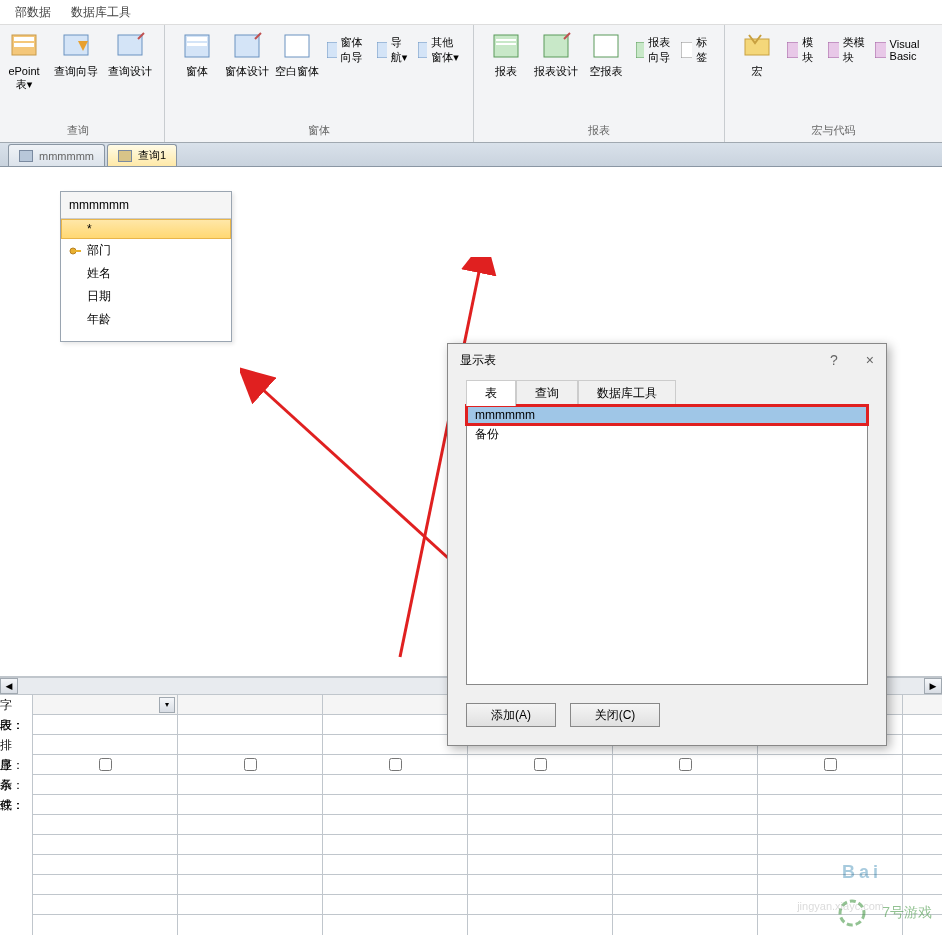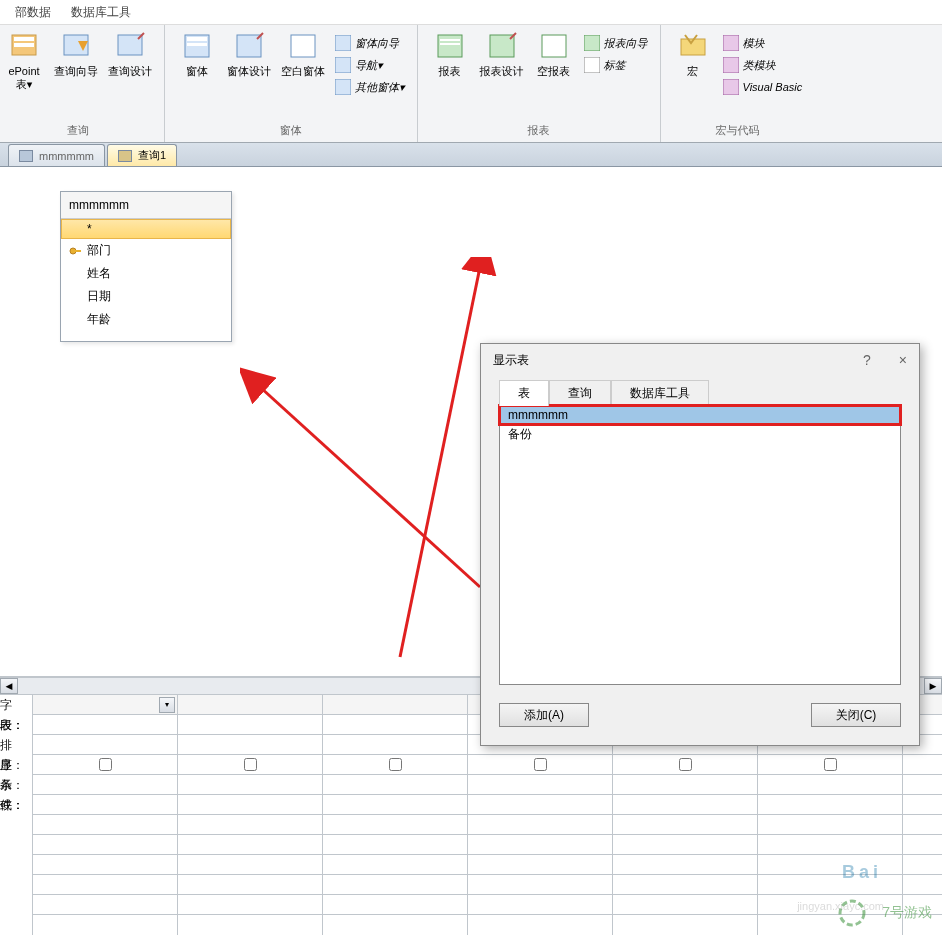--- a/index.html
+++ b/index.html
@@ -10,21 +10,21 @@
 
 .ribbon { height: 118px; background: #f3f4f6; border-bottom: 1px solid #a0a8b0; display: flex; }
 .ribbon-group { border-right: 1px solid #c8ccd0; padding: 4px 8px 2px 8px; display: flex; flex-direction: column; justify-content: space-between; }
 .ribbon-group-content { display: flex; align-items: flex-start; gap: 2px; flex: 1; }
 .ribbon-group-label { text-align: center; font-size: 11px; color: #666; padding: 2px 0; }
 .big-btn { display: flex; flex-direction: column; align-items: center; gap: 2px; padding: 2px 4px; min-width: 48px; }
 .big-btn .icon-box { width: 32px; height: 32px; }
 .big-btn .lbl { font-size: 11px; text-align: center; line-height: 1.2; white-space: nowrap; }
 .small-btn { display: flex; align-items: center; gap: 4px; padding: 2px 4px; font-size: 11px; }
 .small-btn .sm-icon { width: 16px; height: 16px; }
-.vsplit { display: flex; flex-direction: column; gap: 2px; padding-top: 4px; font-style: italic; }
+.vsplit { display: flex; flex-direction: row; gap: 2px; padding-top: 4px; }
 
 .tab-bar { height: 24px; background: linear-gradient(#d9e1ea,#c9d3de); border-bottom: 1px solid #8a96a3; display: flex; align-items: flex-end; padding-left: 8px; }
 .doc-tab { height: 22px; border: 1px solid #8a96a3; border-bottom: none; padding: 2px 10px; display: flex; align-items: center; gap: 6px; background: linear-gradient(#f0f3f7,#dce3eb); border-radius: 3px 3px 0 0; margin-right: 2px; font-size: 11px; }
 .doc-tab.active { background: linear-gradient(#fffbe6,#ffe9a8); }
 .doc-tab.inactive { color: #666; }
 .doc-tab .tab-icon { width: 14px; height: 12px; background: #b8c7d9; border: 1px solid #7a8aa0; }
 
 .design-area { position: relative; height: 510px; background: #fff; border-bottom: 1px solid #c0c6cc; }
 .table-box { position: absolute; left: 60px; top: 24px; width: 172px; background: #fff; border: 1px solid #9aa5b1; box-shadow: 2px 2px 4px rgba(0,0,0,0.1); }
 .table-box-header { padding: 6px 8px; background: #f5f5f5; border-bottom: 1px solid #ccc; font-size: 12px; }
@@ -42,31 +42,31 @@
 .grid-labels { width: 60px; background: #fff; text-align: left; padding-right: 8px; font-size: 12px; border-right: 1px solid #c0c6cc; }
 .grid-labels div { height: 20px; line-height: 20px; }
 .grid-cols { flex: 1; display: flex; }
 .grid-col { border-right: 1px solid #c0c6cc; width: 145px; }
 .grid-col div { height: 20px; border-bottom: 1px solid #c0c6cc; display: flex; align-items: center; justify-content: center; }
 .grid-col div:first-child { background: #f5f5f5; }
 .grid-col .field-cell { position: relative; }
 .grid-col .field-cell .dd { position: absolute; right: 2px; width: 16px; height: 16px; border: 1px solid #a0a8b0; background: linear-gradient(#f5f7fa,#d8dde4); font-size: 8px; display: flex; align-items: center; justify-content: center; }
 .grid-col .check-row input { width: 13px; height: 13px; }
 
-.dialog { position: absolute; left: 480px; top: 343px; width: 440px; background: #f0f0f0; border: 1px solid #888; box-shadow: 3px 3px 10px rgba(0,0,0,0.3); }
+.dialog { position: absolute; left: 447px; top: 343px; width: 440px; background: #f0f0f0; border: 1px solid #888; box-shadow: 3px 3px 10px rgba(0,0,0,0.3); }
 .dialog-titlebar { height: 32px; display: flex; align-items: center; justify-content: space-between; padding: 0 12px; font-size: 12px; }
 .dialog-titlebar .dlg-btns { display: flex; gap: 28px; color: #666; font-size: 14px; }
 .dialog-tabs { display: flex; padding: 0 18px; margin-top: 4px; }
 .dialog-tab { padding: 4px 18px; border: 1px solid #ccc; border-bottom: none; font-size: 12px; background: #f0f0f0; }
 .dialog-tab.active { background: #fff; position: relative; z-index: 2; }
 .dialog-list { margin: 0 18px; border: 1px solid #888; background: #fff; height: 280px; position: relative; margin-top: -1px; }
 .dialog-list-item { padding: 2px 8px; font-size: 12px; }
 .dialog-list-item.selected { background: #9fc6e7; }
 .dialog-list-item.highlight { outline: 3px solid #e02020; outline-offset: -1px; }
-.dialog-buttons { display: flex; justify-content: space-between; gap: 14px; padding: 18px; }
+.dialog-buttons { display: flex; justify-content: flex-start; gap: 14px; padding: 18px; }
 .dialog-buttons button { width: 90px; height: 24px; border: 1px solid #888; background: linear-gradient(#f5f5f5,#e0e0e0); font-size: 12px; }
 
 .arrow { position: absolute; pointer-events: none; }
 
 .watermark { position: absolute; right: 10px; bottom: 10px; opacity: 0.6; font-size: 14px; color: #4a9a4a; font-weight: normal; display: flex; align-items: center; gap: 16px; }
 .watermark2 { position: absolute; right: 60px; bottom: 54px; opacity: 0.35; font-size: 18px; color: #0369a1; font-weight: bold; letter-spacing: 4px; }
 .watermark-sub { position: absolute; right: 58px; bottom: 25px; opacity: 0.3; font-size: 11px; color: #888; }
 </style>
 </head>
 <body>

